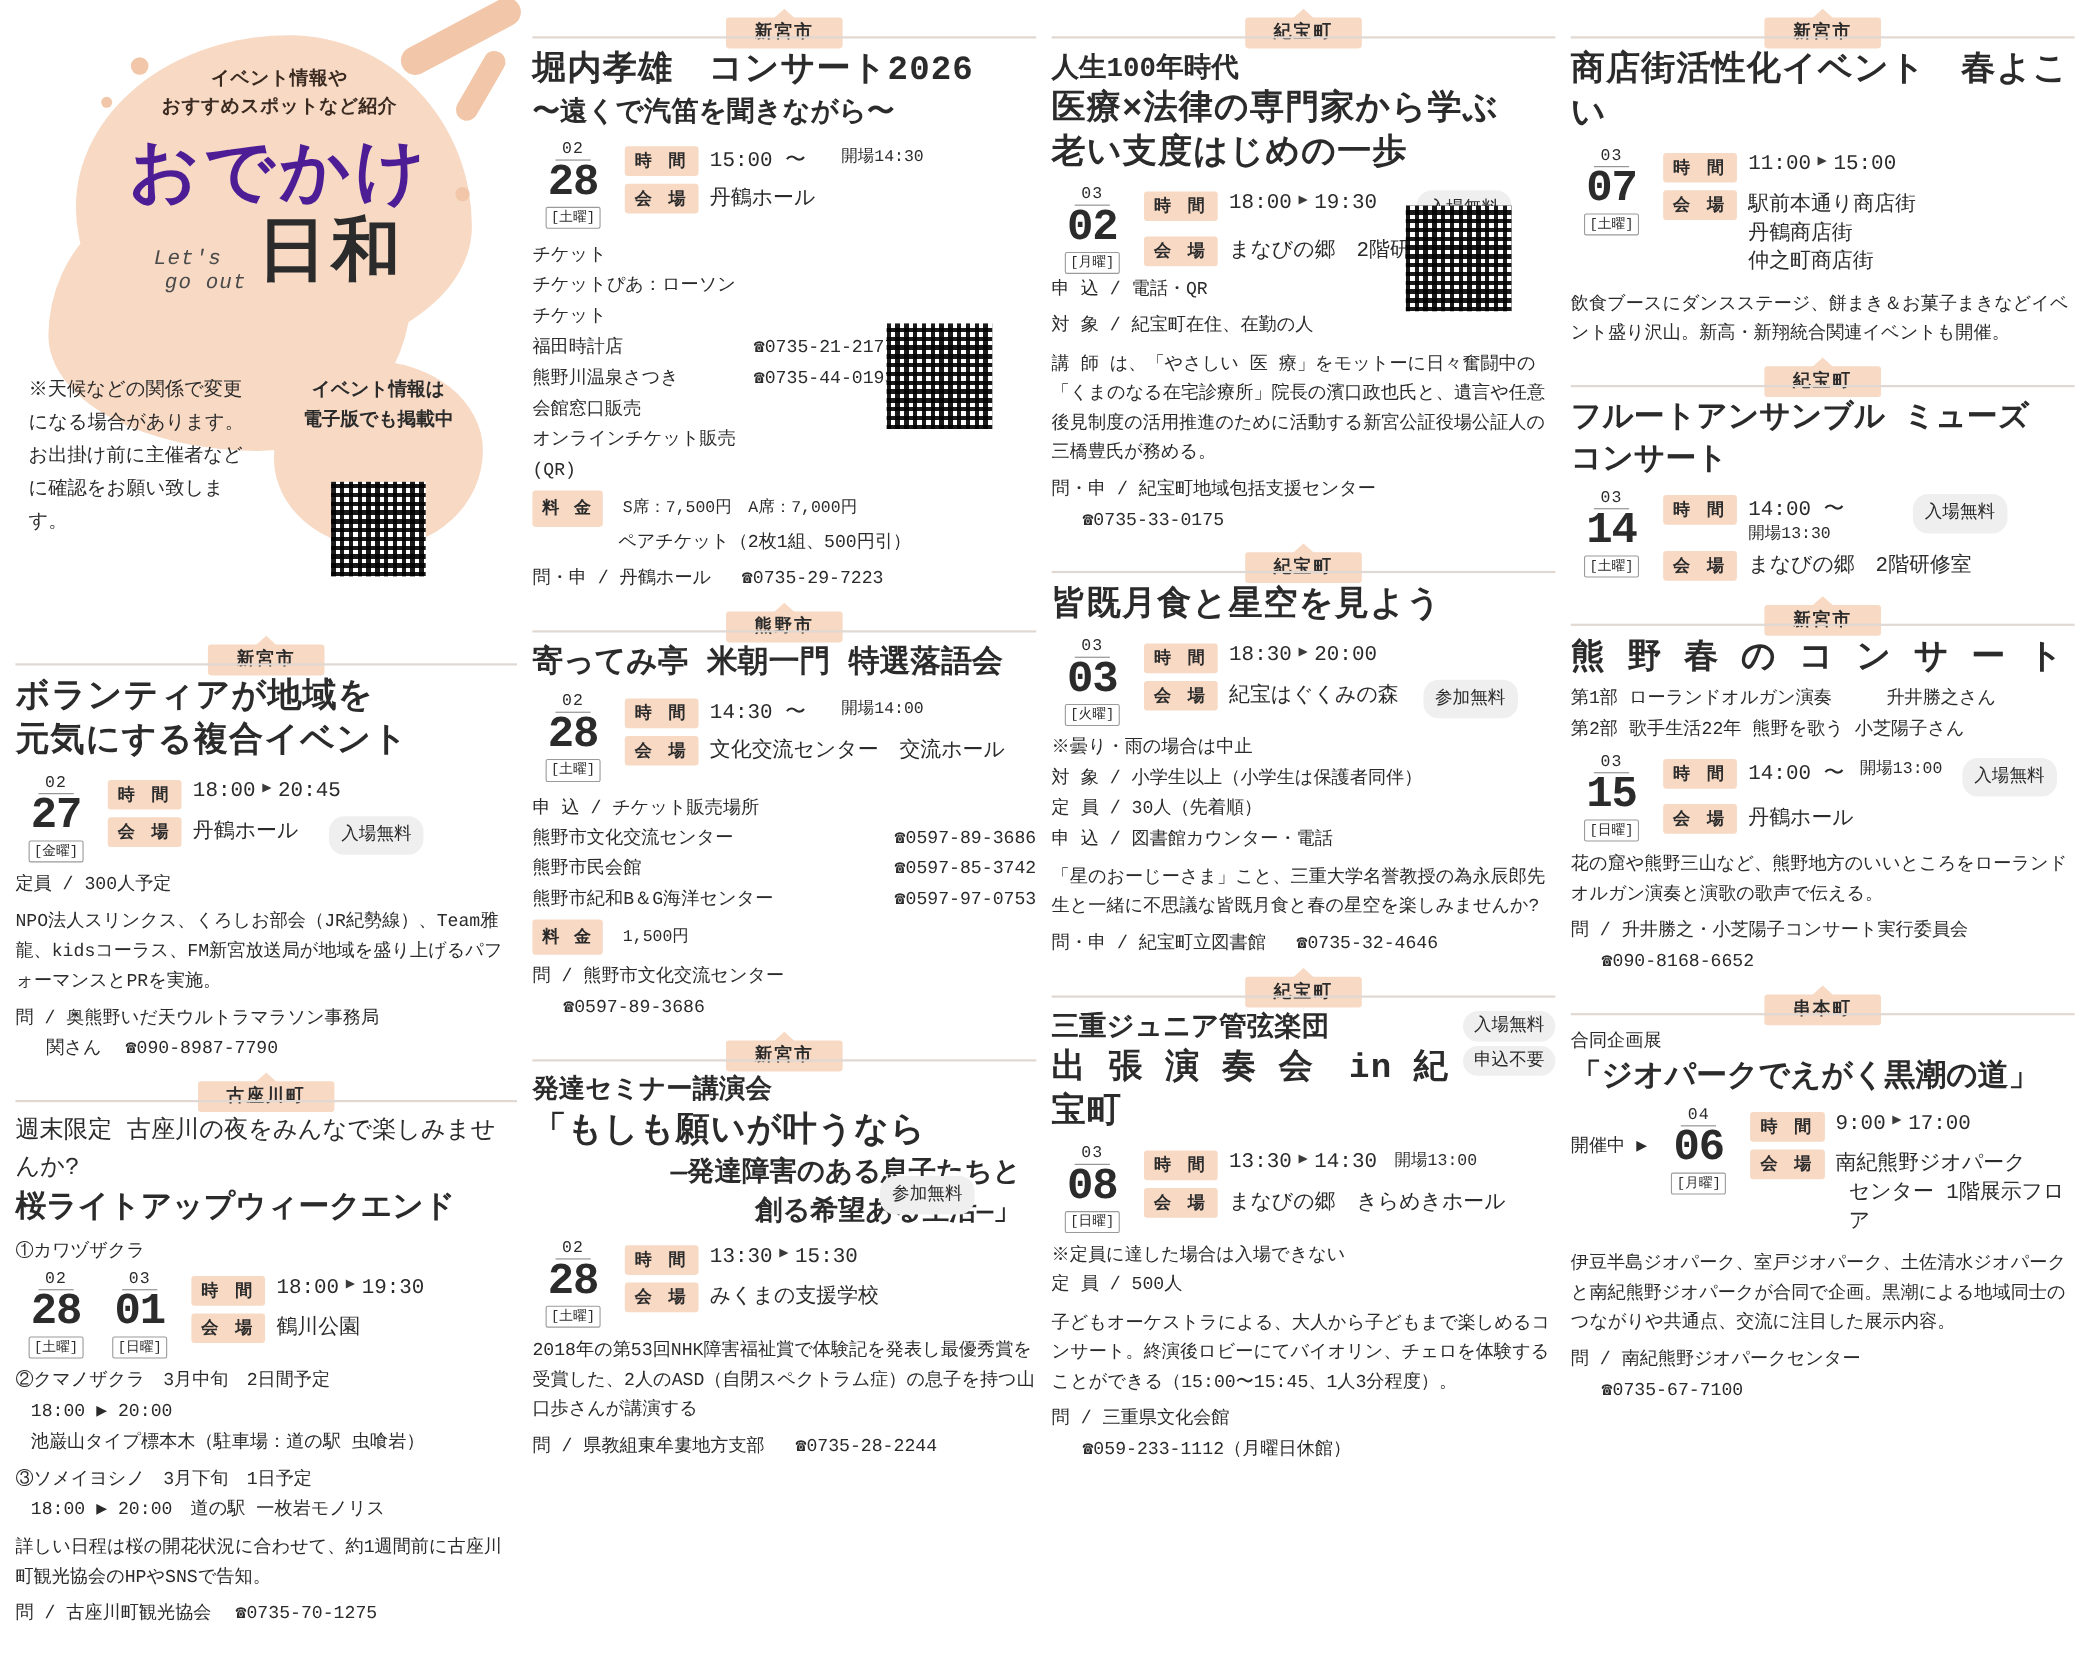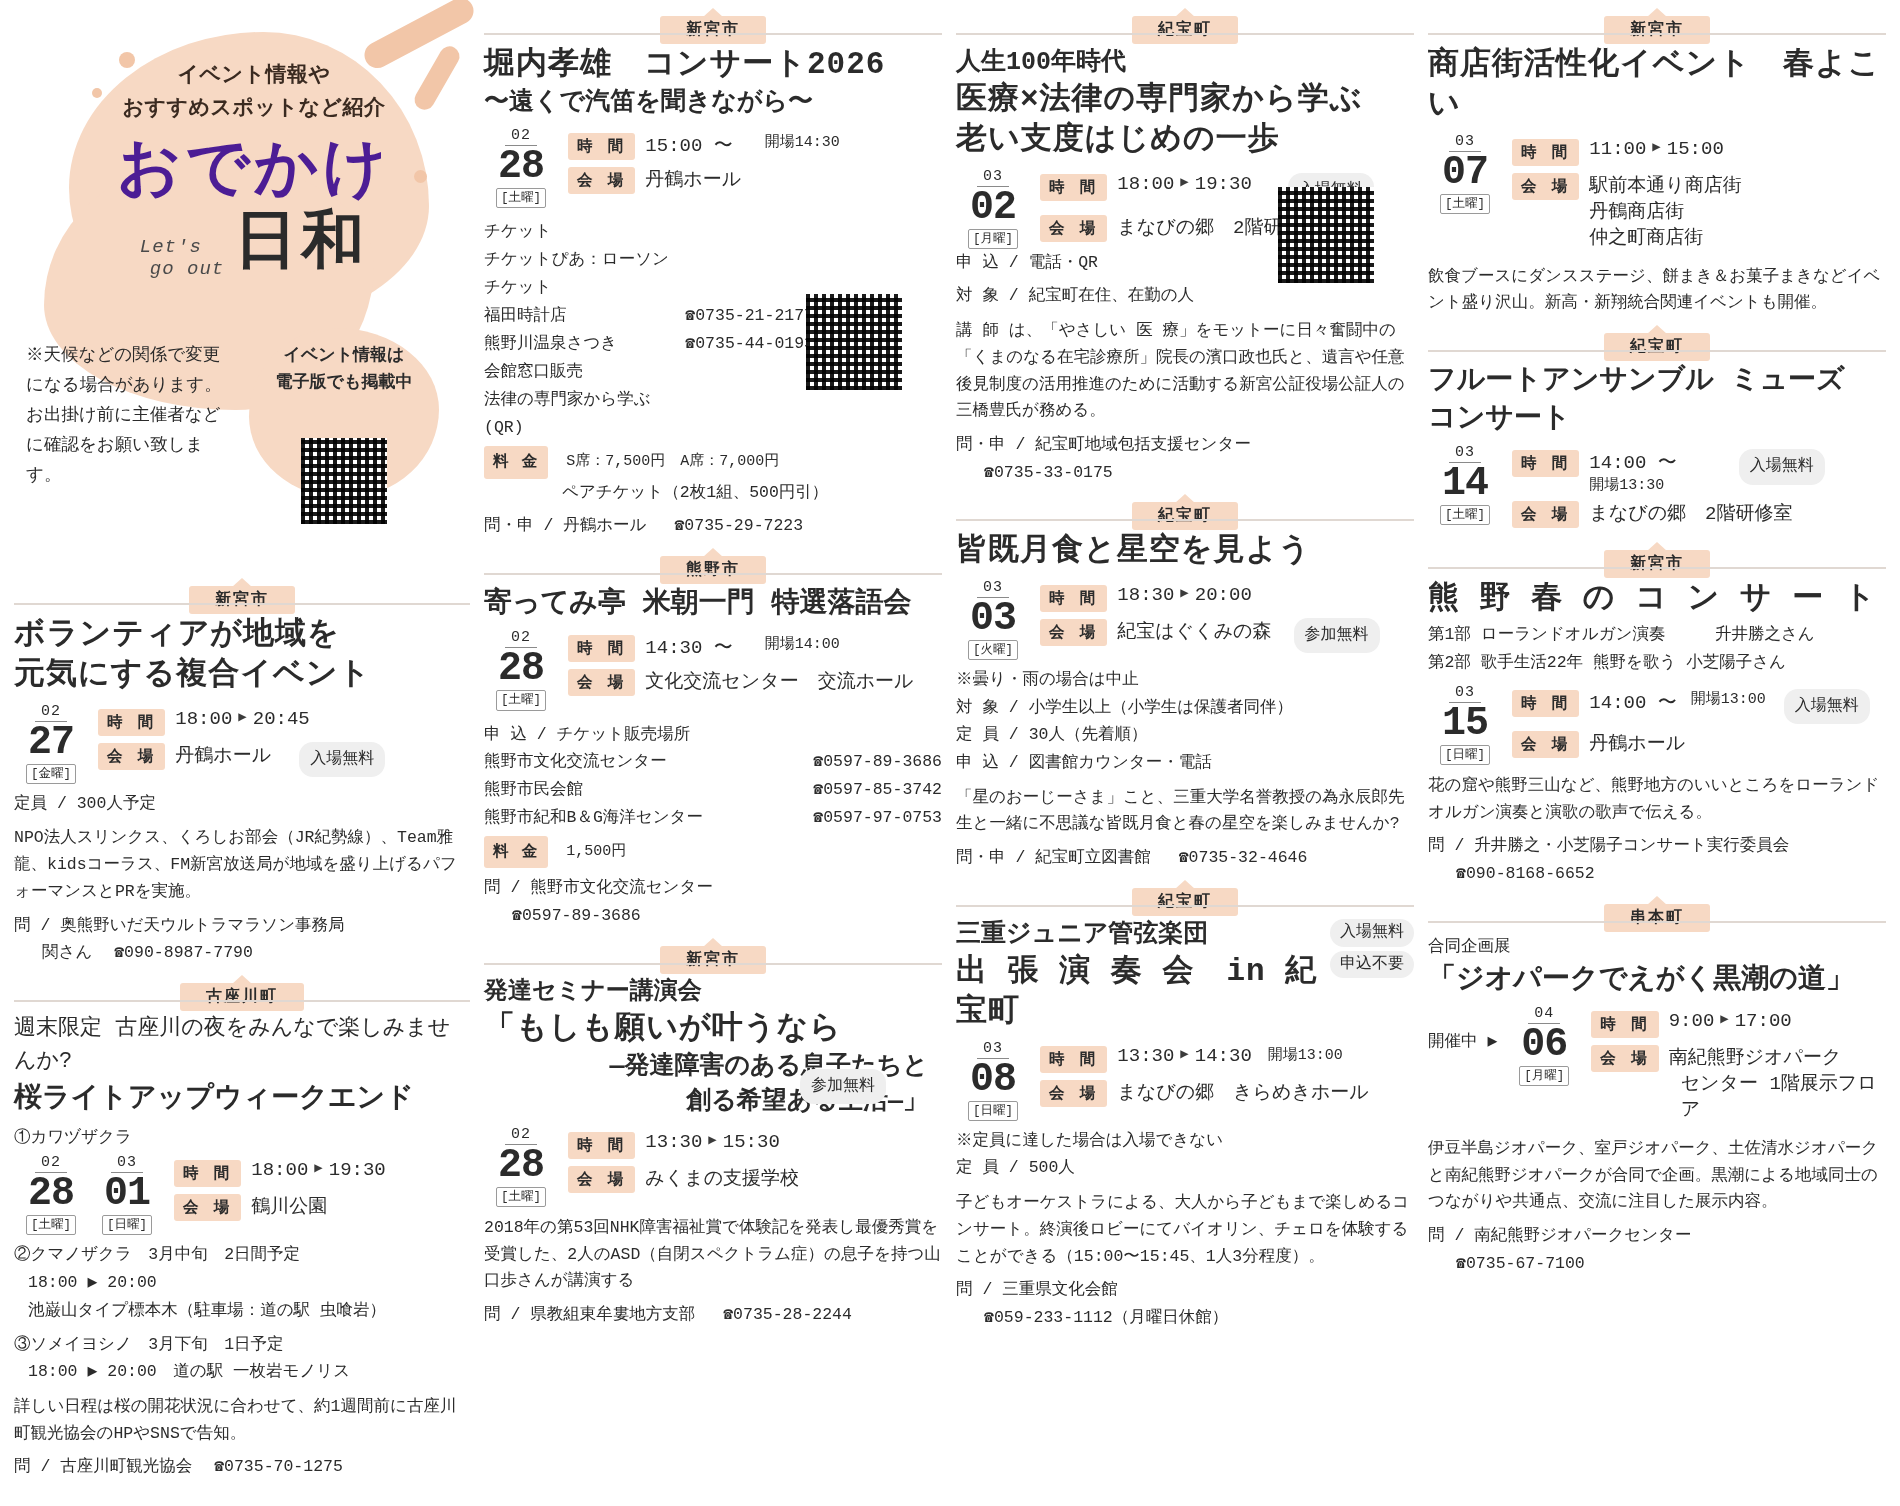--- a/index.html
+++ b/index.html
@@ -26,21 +26,21 @@
   .blob2 {
     position:absolute; left:30px; top:150px; width:330px; height:250px;
     background:#f7d9c4; border-radius:48% 52% 42% 58% / 58% 42% 58% 42%;
   }
   .dot { position:absolute; background:#f2c6a8; border-radius:50%; }
   .swoosh {
     position:absolute; width:120px; height:26px; background:#f2c6a8;
     border-radius:40px; transform:rotate(-28deg);
   }
   .hero-inner { position:absolute; left:60px; top:50px; width:360px; text-align:center; }
-  .hero-sub { font-size:21px; color:#3a2a20; line-height:1.55; font-weight:bold; letter-spacing:.5px; }
+  .hero-sub { font-size:17px; color:#3a2a20; line-height:1.55; font-weight:bold; letter-spacing:.5px; }
   .hero-title { font-size:63px; font-weight:bold; color:#4c1d95; letter-spacing:4px; margin-top:12px; line-height:1.12; }
   .hero-title2 { font-size:63px; font-weight:bold; color:#2b2b2b; letter-spacing:4px; line-height:1.12; }
   .hero-letsgo { font-size:19px; color:#4a4a4a; font-style:italic; letter-spacing:1px; }
   .letsgo-wrap { display:flex; align-items:flex-end; justify-content:center; gap:10px; margin-top:2px;}
 
   .note { position:absolute; left:12px; top:330px; width:210px; font-size:17.5px; line-height:1.72; color:#2b2b2b; }
   .ebox { position:absolute; left:235px; top:318px; width:190px; text-align:center; }
   .ebox-blob { position:absolute; left:0; top:0; width:190px; height:170px; background:#f7d9c4; border-radius:46% 54% 50% 50% / 52% 48% 52% 48%; }
   .ebox-txt { position:relative; font-size:17px; font-weight:bold; line-height:1.6; padding-top:14px; }
   .qr { background:
@@ -278,21 +278,21 @@
                 </tr>
             <tr>
                   <td>熊野川温泉さつき</td>
                   <td class="r">☎0735-44-0193</td>
                 </tr>
             <tr>
                   <td>会館窓口販売</td>
                   <td class="r"></td>
                 </tr>
             <tr>
-                  <td>法律の専門家から学ぶ(QR)</td>
+                  <td>オンラインチケット販売(QR)</td>
                   <td class="r"></td>
                 </tr>
           </tbody>
             </table>
           <div class="qr qr-blk" style="right:40px;top:48px;"></div>
         </div>
         <div class="kv" style="margin-top:4px;">
           <span class="lbl" style="letter-spacing:2px;">料 金</span>
           <span class="val sm">S席：7,500円　A席：7,000円</span>
         </div>

